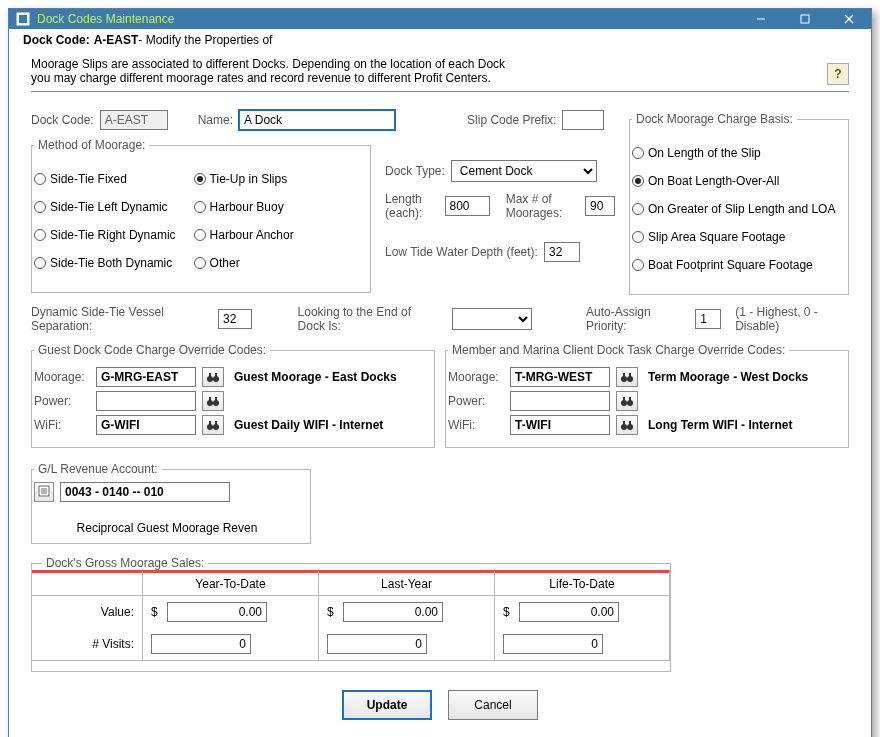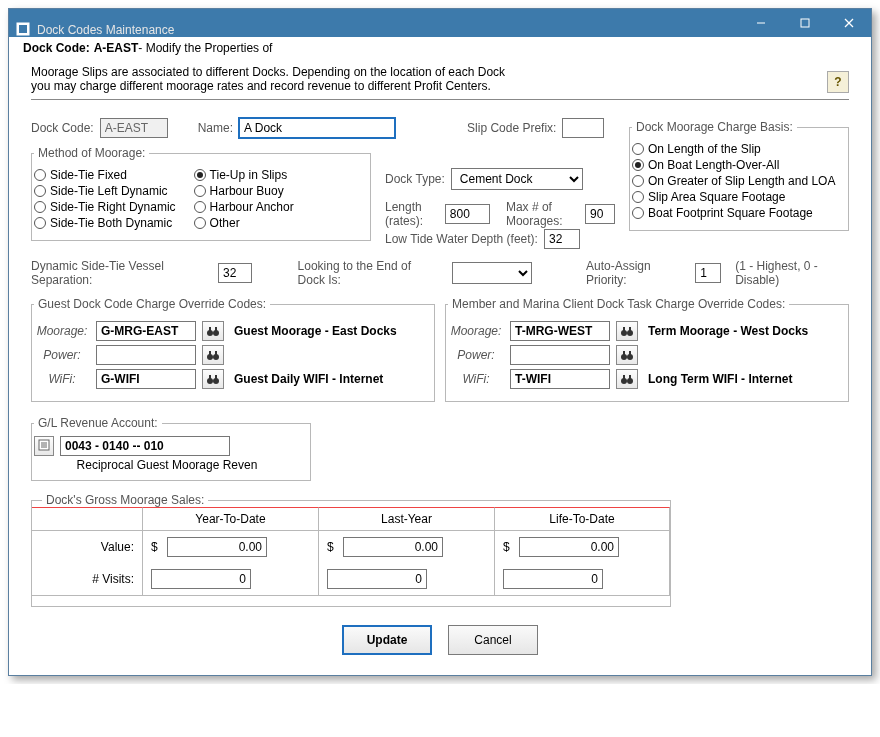--- a/index.html
+++ b/index.html
@@ -12,24 +12,24 @@
     color: #000;
   }
   .window {
     width: 864px;
     border: 1px solid #5a7fa0;
     box-shadow: 4px 4px 8px rgba(0,0,0,0.35);
     background: #fff;
   }
   .titlebar {
     background: #3d7aab;
-    color: #e5e5e5;
-    height: 28px;
+    color: #bef264;
+    height: 20px;
     display: flex;
-    align-items: flex-end;
+    align-items: center;
     padding: 0 0 0 6px;
   }
   .titlebar .tb-icon {
     width: 16px; height: 16px;
     display: inline-flex; align-items: center; justify-content: center;
     margin-right: 6px;
   }
   .titlebar .title { flex: 1; font-size: 12px; }
   .tb-btns { display: flex; }
   .tb-btn {
@@ -73,21 +73,21 @@
   input.num { text-align: left; }
   input.num-r { text-align: right; }
 
   fieldset.gb {
     border: 1px solid #b8b8b8;
     padding: 6px 10px 8px 2px;
     margin: 0;
   }
   fieldset.gb > legend { color: #555; padding: 0 4px; }
 
-  .radio-row { display: flex; align-items: center; gap: 4px; margin: 2px 0; }
+  .radio-row { display: flex; align-items: center; gap: 4px; margin: 14px 0; }
   .radio {
     width: 12px; height: 12px;
     border: 1px solid #555;
     border-radius: 50%;
     display: inline-block;
     position: relative;
     background: #fff;
   }
   .radio.checked::after {
     content: "";
@@ -111,48 +111,48 @@
     border: 1px solid #888;
     background: linear-gradient(#fdfdfd,#e8e8e8);
   }
   .override-row {
     display: grid;
     grid-template-columns: 56px 100px 26px 1fr;
     align-items: center;
     gap: 6px;
     margin: 4px 0;
   }
-  .override-row .lbl { text-align: center; font-style: italic; }
+  .override-row .lbl { text-align: left; }
   .override-row .desc { font-weight: bold; }
 
   .overrides-wrap { display: flex; gap: 10px; margin-top: 10px; }
   .overrides-wrap fieldset { flex: 1; }
 
   .gl-block { display: flex; align-items: flex-start; gap: 30px; margin-top: 14px; }
   .gl-left { flex: 0 0 280px; }
   .gl-acct-row { display: flex; align-items: center; gap: 6px; }
   .gl-icon {
     width: 20px; height: 20px;
     border: 1px solid #888;
     background: linear-gradient(#fdfdfd,#e8e8e8);
     display: inline-flex; align-items: center; justify-content: center;
   }
-  .gl-desc { text-align: center; margin-top: 2px; }
+  .gl-desc { text-align: center; margin-top: 19px; }
 
   .sales-table {
     width: 640px;
     margin-top: 12px;
   }
   .sales-head {
     display: grid;
     grid-template-columns: 110px 1fr 1fr 1fr;
   }
   .sales-head > div {
     border-left: 1px solid #b8b8b8;
-    border-top: 1px solid #ef4444;
+    border-top: 3px solid #ef4444;
     padding: 4px 6px;
     text-align: center;
   }
   .sales-head > div:last-child { border-right: 1px solid #b8b8b8; }
   .sales-body {
     display: grid;
     grid-template-columns: 110px 1fr 1fr 1fr;
     border-top: 1px solid #b8b8b8;
   }
   .sales-body > .cell {
@@ -285,32 +285,32 @@
                   <span>Other</span>
                 </div>
               </div>
           </div>
         </fieldset>
       </div>
 
       <div class="top-mid">
         <div class="row" style="margin-top:22px;">
           <span class="lbl">Dock Type:</span>
-          <select class="sel" style="width:132px">
+          <select class="sel" style="width:146px">
             <option>Cement Dock</option>
           </select>
         </div>
         <div class="row" style="margin-top:10px;">
-          <span class="lbl">Length (rates):</span>
+          <span class="lbl">Length (each):</span>
           <input class="tx num" style="width: 45px;" value="800">
           <span style="width:6px"></span>
           <span class="lbl">Max # of Moorages:</span>
           <input class="tx num" style="width: 30px;" value="90">
         </div>
-        <div class="row" style="margin-top:1px;">
+        <div class="row" style="margin-top:22px;">
           <span class="lbl">Low Tide Water Depth (feet):</span>
           <input class="tx num" style="width: 36px;" value="32">
         </div>
       </div>
 
       <div class="top-right">
         <fieldset class="gb" style="margin-top:-26px;">
           <legend>Dock Moorage Charge Basis:</legend>
           <div id="charge-basis-opts">
               <div class="radio-row">

